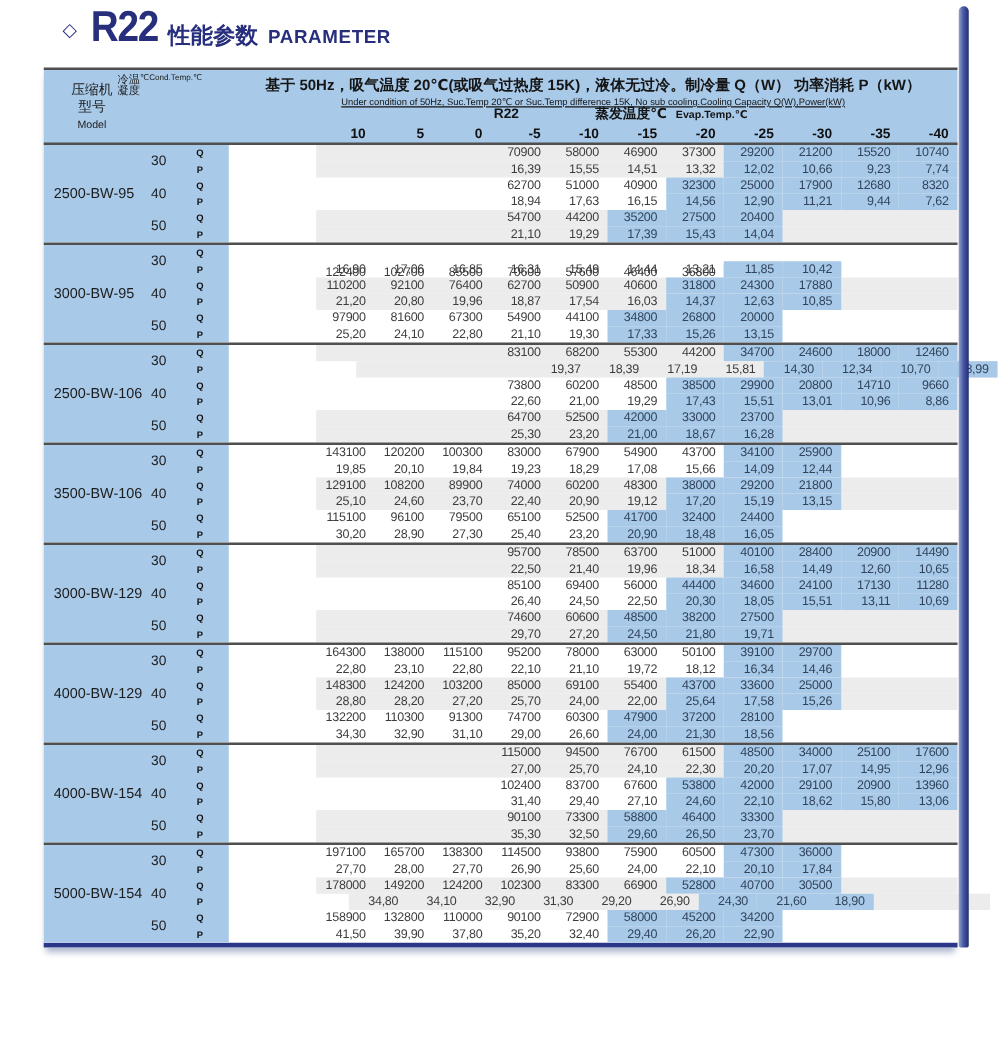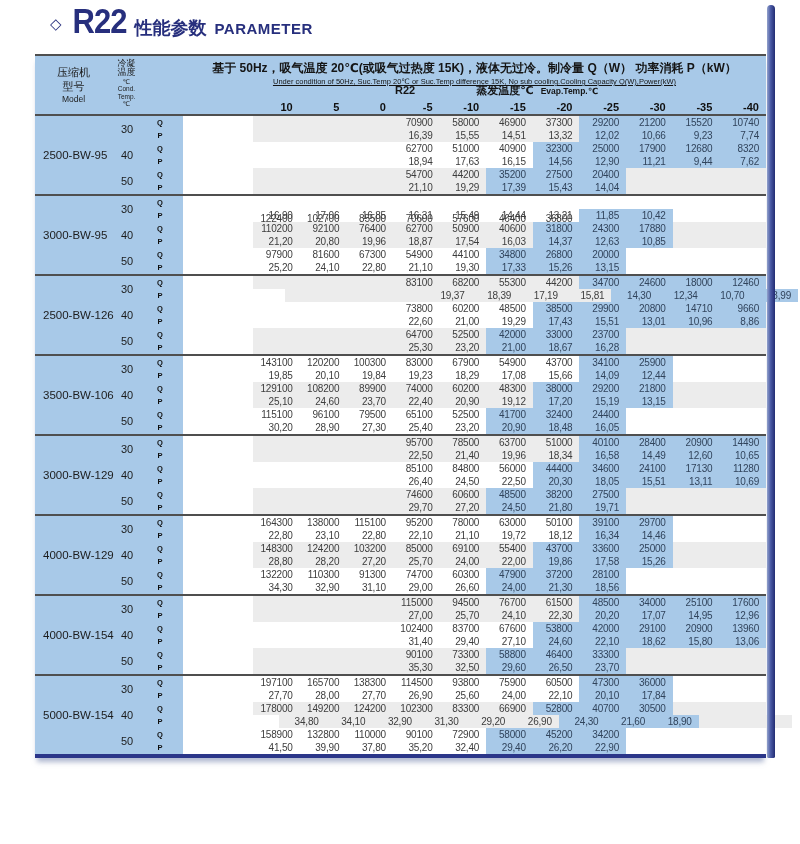--- a/index.html
+++ b/index.html
@@ -16,22 +16,22 @@
   
   .ptable{position:absolute;left:35px;top:54px;width:731px;
           border-top:2px solid #4f4f4f;border-bottom:4px solid #2b3689;
           box-shadow:0 6px 5px -2px rgba(110,125,170,.55);}
 
   
   .header{position:relative;height:58px;background:#a8c9e8;border-bottom:2px solid #4f4f4f;}
   .h-model{position:absolute;left:0;top:0;width:77px;height:100%;display:flex;flex-direction:column;
            justify-content:center;align-items:center;font-size:11px;color:#1c1c1c;line-height:1.3;}
   .h-model .small{font-size:8.5px;}
-  .h-cond{position:absolute;left:69px;top:3px;width:45px;display:flex;flex-direction:column;
-          align-items:center;font-size:9px;line-height:1.05;color:#1c1c1c;}
+  .h-cond{position:absolute;left:59px;top:3px;width:45px;display:flex;flex-direction:row;
+          align-items:flex-start;font-size:9px;line-height:1.05;color:#1c1c1c;}
   .h-cond .tiny{font-size:6.5px;line-height:1.15;}
   .h-main{position:absolute;left:148px;top:0;right:0;height:100%;}
   .cond-cn{margin-top:4px;text-align:center;font-size:12px;font-weight:bold;color:#151515;white-space:nowrap;}
   .cond-en{text-align:center;font-size:7.5px;color:#151515;white-space:nowrap;text-decoration:underline;}
   .evap-line{position:absolute;top:27px;left:0;right:0;font-size:11px;font-weight:bold;color:#151515;white-space:nowrap;}
   .r22s{margin-left:212px;}
   .evcn{margin-left:58px;}
   .even{font-size:8.5px;margin-left:4px;}
   .colnums{position:absolute;bottom:1px;left:70px;width:513px;display:grid;
            grid-template-columns:repeat(11,1fr);font-size:11px;font-weight:bold;color:#101010;}
@@ -286,21 +286,21 @@
             <span class="hl">17,33</span>
             <span class="hl">15,26</span>
             <span class="hl">13,15</span>
             <span></span>
             <span></span>
             <span></span>
           </div>
         </div>
         <div class="block">
           <div class="panel"></div>
-          <div class="mname">2500-BW-126</div>
+          <div class="mname">2500-BW-106</div>
           <div class="cond" style="top: 0px;">30</div>
           <div class="qp" style="top: 0px;">Q</div>
           <div class="drow sg" style="top: 0px;">
             <span></span>
             <span></span>
             <span></span>
             <span>83100</span>
             <span>68200</span>
             <span>55300</span>
             <span>44200</span>
@@ -505,21 +505,21 @@
             <span class="hl">12,60</span>
             <span class="hl">10,65</span>
           </div>
           <div class="cond" style="top: 26px;">40</div>
           <div class="qp" style="top: 26px;">Q</div>
           <div class="drow sw" style="top: 26px;">
             <span></span>
             <span></span>
             <span></span>
             <span>85100</span>
-            <span>84800</span>
+            <span>69400</span>
             <span>56000</span>
             <span class="hl">44400</span>
             <span class="hl">34600</span>
             <span class="hl">24100</span>
             <span class="hl">17130</span>
             <span class="hl">11280</span>
           </div>
           <div class="qp" style="top: 39px;">P</div>
           <div class="drow sw" style="top: 39px;">
             <span></span>
@@ -612,21 +612,21 @@
             <span></span>
           </div>
           <div class="qp" style="top: 39px;">P</div>
           <div class="drow sg" style="top: 39px;">
             <span>28,80</span>
             <span>28,20</span>
             <span>27,20</span>
             <span>25,70</span>
             <span>24,00</span>
             <span>22,00</span>
-            <span class="hl">19,86</span>
+            <span class="hl">25,64</span>
             <span class="hl">17,58</span>
             <span class="hl">15,26</span>
             <span></span>
             <span></span>
           </div>
           <div class="cond" style="top: 52px;">50</div>
           <div class="qp" style="top: 52px;">Q</div>
           <div class="drow sw" style="top: 52px;">
             <span>132200</span>
             <span>110300</span>

